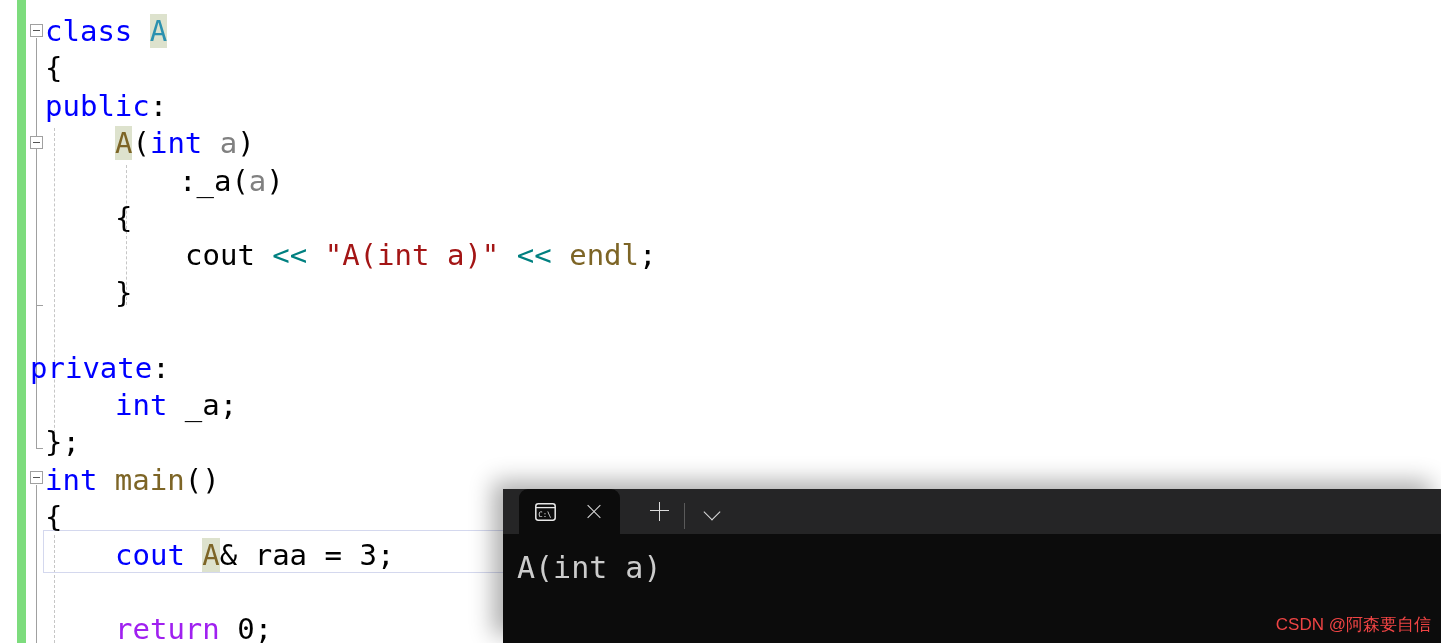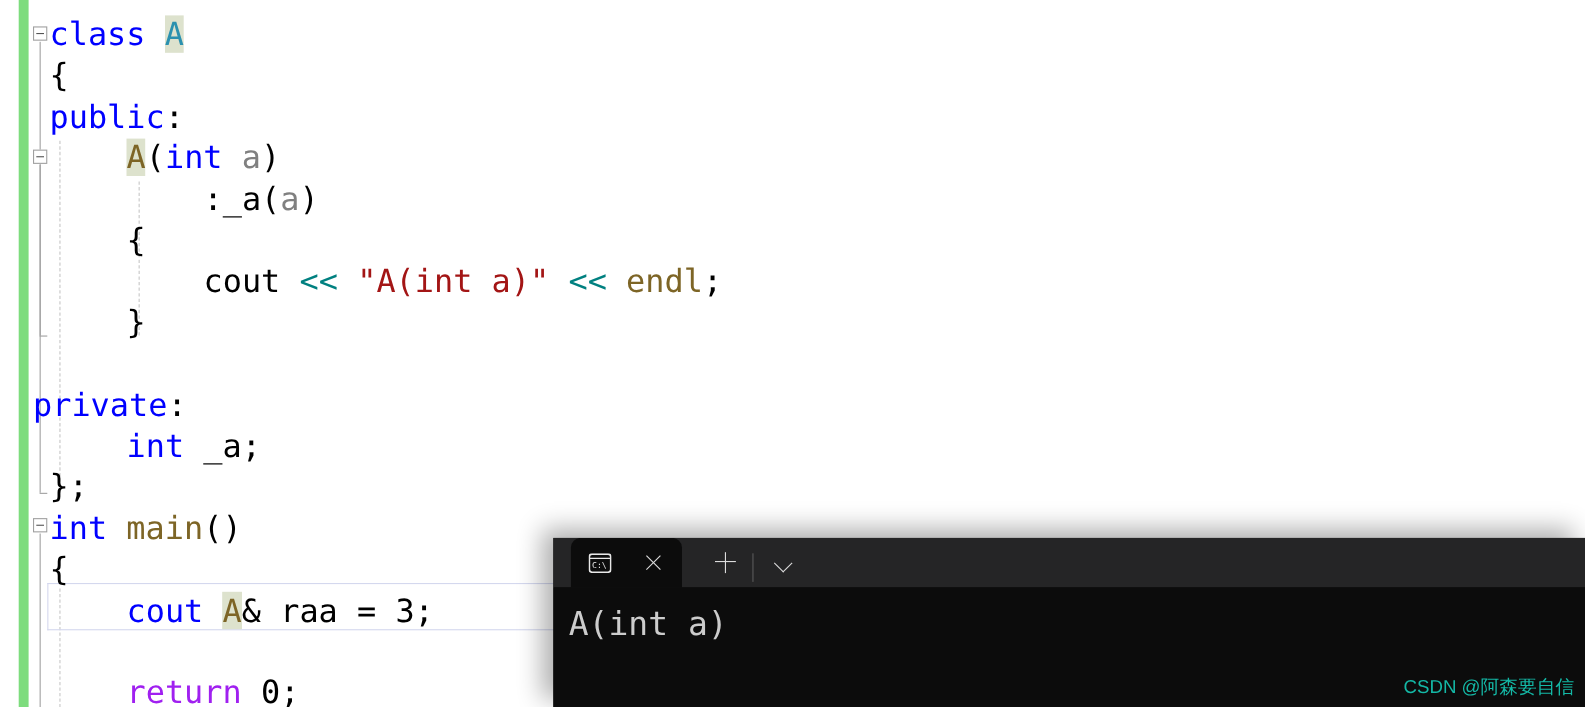--- a/index.html
+++ b/index.html
@@ -238,21 +238,21 @@
     line-height: 36px;
     color: #cccccc;
     white-space: pre;
   }
   .watermark {
     position: absolute;
     right: 10px;
     bottom: 7px;
     font-family: "Liberation Sans", sans-serif;
     font-size: 17px;
-    color: #14b8a6;
+    color: #ef4444;
     white-space: nowrap;
     margin-left: 24px;
   }
 </style>
 </head>
 <body>
 
 <div id="screen">
 
   <div id="editor">
@@ -275,21 +275,21 @@
     <div class="indent-guide" style="left:126px; top:165px; height:140px;"></div>
     <div class="indent-guide" style="left:54px; top:535px; height:108px;"></div>
 
     <div class="current-line" style="top:530px;"></div>
 
     <div id="code-lines">
         <div class="code-line" style="top: 13px; left: 45px;"><span class="tok-kw">class </span><span class="tok-type hl-ref">A</span></div>
         <div class="code-line" style="top: 50.4px; left: 45px;"><span class="tok-plain">{</span></div>
         <div class="code-line" style="top: 87.8px; left: 45px;"><span class="tok-kw">public</span><span class="tok-plain">:</span></div>
         <div class="code-line" style="top: 125.2px; left: 115px;"><span class="tok-fn hl-ref">A</span><span class="tok-plain">(</span><span class="tok-kw">int</span><span class="tok-plain"> </span><span class="tok-param">a</span><span class="tok-plain">)</span></div>
-        <div class="code-line" style="top: 162.6px; left: 185px;"><span class="tok-plain">:_a(</span><span class="tok-param">a</span><span class="tok-plain">)</span></div>
+        <div class="code-line" style="top: 162.6px; left: 179px;"><span class="tok-plain">:_a(</span><span class="tok-param">a</span><span class="tok-plain">)</span></div>
         <div class="code-line" style="top: 200px; left: 115px;"><span class="tok-plain">{</span></div>
         <div class="code-line" style="top: 237.4px; left: 185px;"><span class="tok-plain">cout </span><span class="tok-op">&lt;&lt;</span><span class="tok-plain"> </span><span class="tok-str">"A(int a)"</span><span class="tok-plain"> </span><span class="tok-op">&lt;&lt;</span><span class="tok-plain"> </span><span class="tok-fn">endl</span><span class="tok-plain">;</span></div>
         <div class="code-line" style="top: 274.8px; left: 115px;"><span class="tok-plain">}</span></div>
         <div class="code-line" style="top: 312.2px; left: 45px;"></div>
         <div class="code-line" style="top: 349.6px; left: 30px;"><span class="tok-kw">private</span><span class="tok-plain">:</span></div>
         <div class="code-line" style="top: 387px; left: 115px; text-align: right;"><span class="tok-kw">int</span><span class="tok-plain"> _a;</span></div>
         <div class="code-line" style="top: 424.4px; left: 45px;"><span class="tok-plain">};</span></div>
         <div class="code-line" style="top: 461.8px; left: 45px;"><span class="tok-kw">int</span><span class="tok-plain"> </span><span class="tok-fn">main</span><span class="tok-plain">()</span></div>
         <div class="code-line" style="top: 499.2px; left: 45px;"><span class="tok-plain">{</span></div>
         <div class="code-line" style="top: 536.6px; left: 115px;"><span class="tok-kw">cout</span><span class="tok-plain"> </span><span class="tok-fn hl-ref">A</span><span class="tok-plain">&amp; raa = 3;</span></div>

